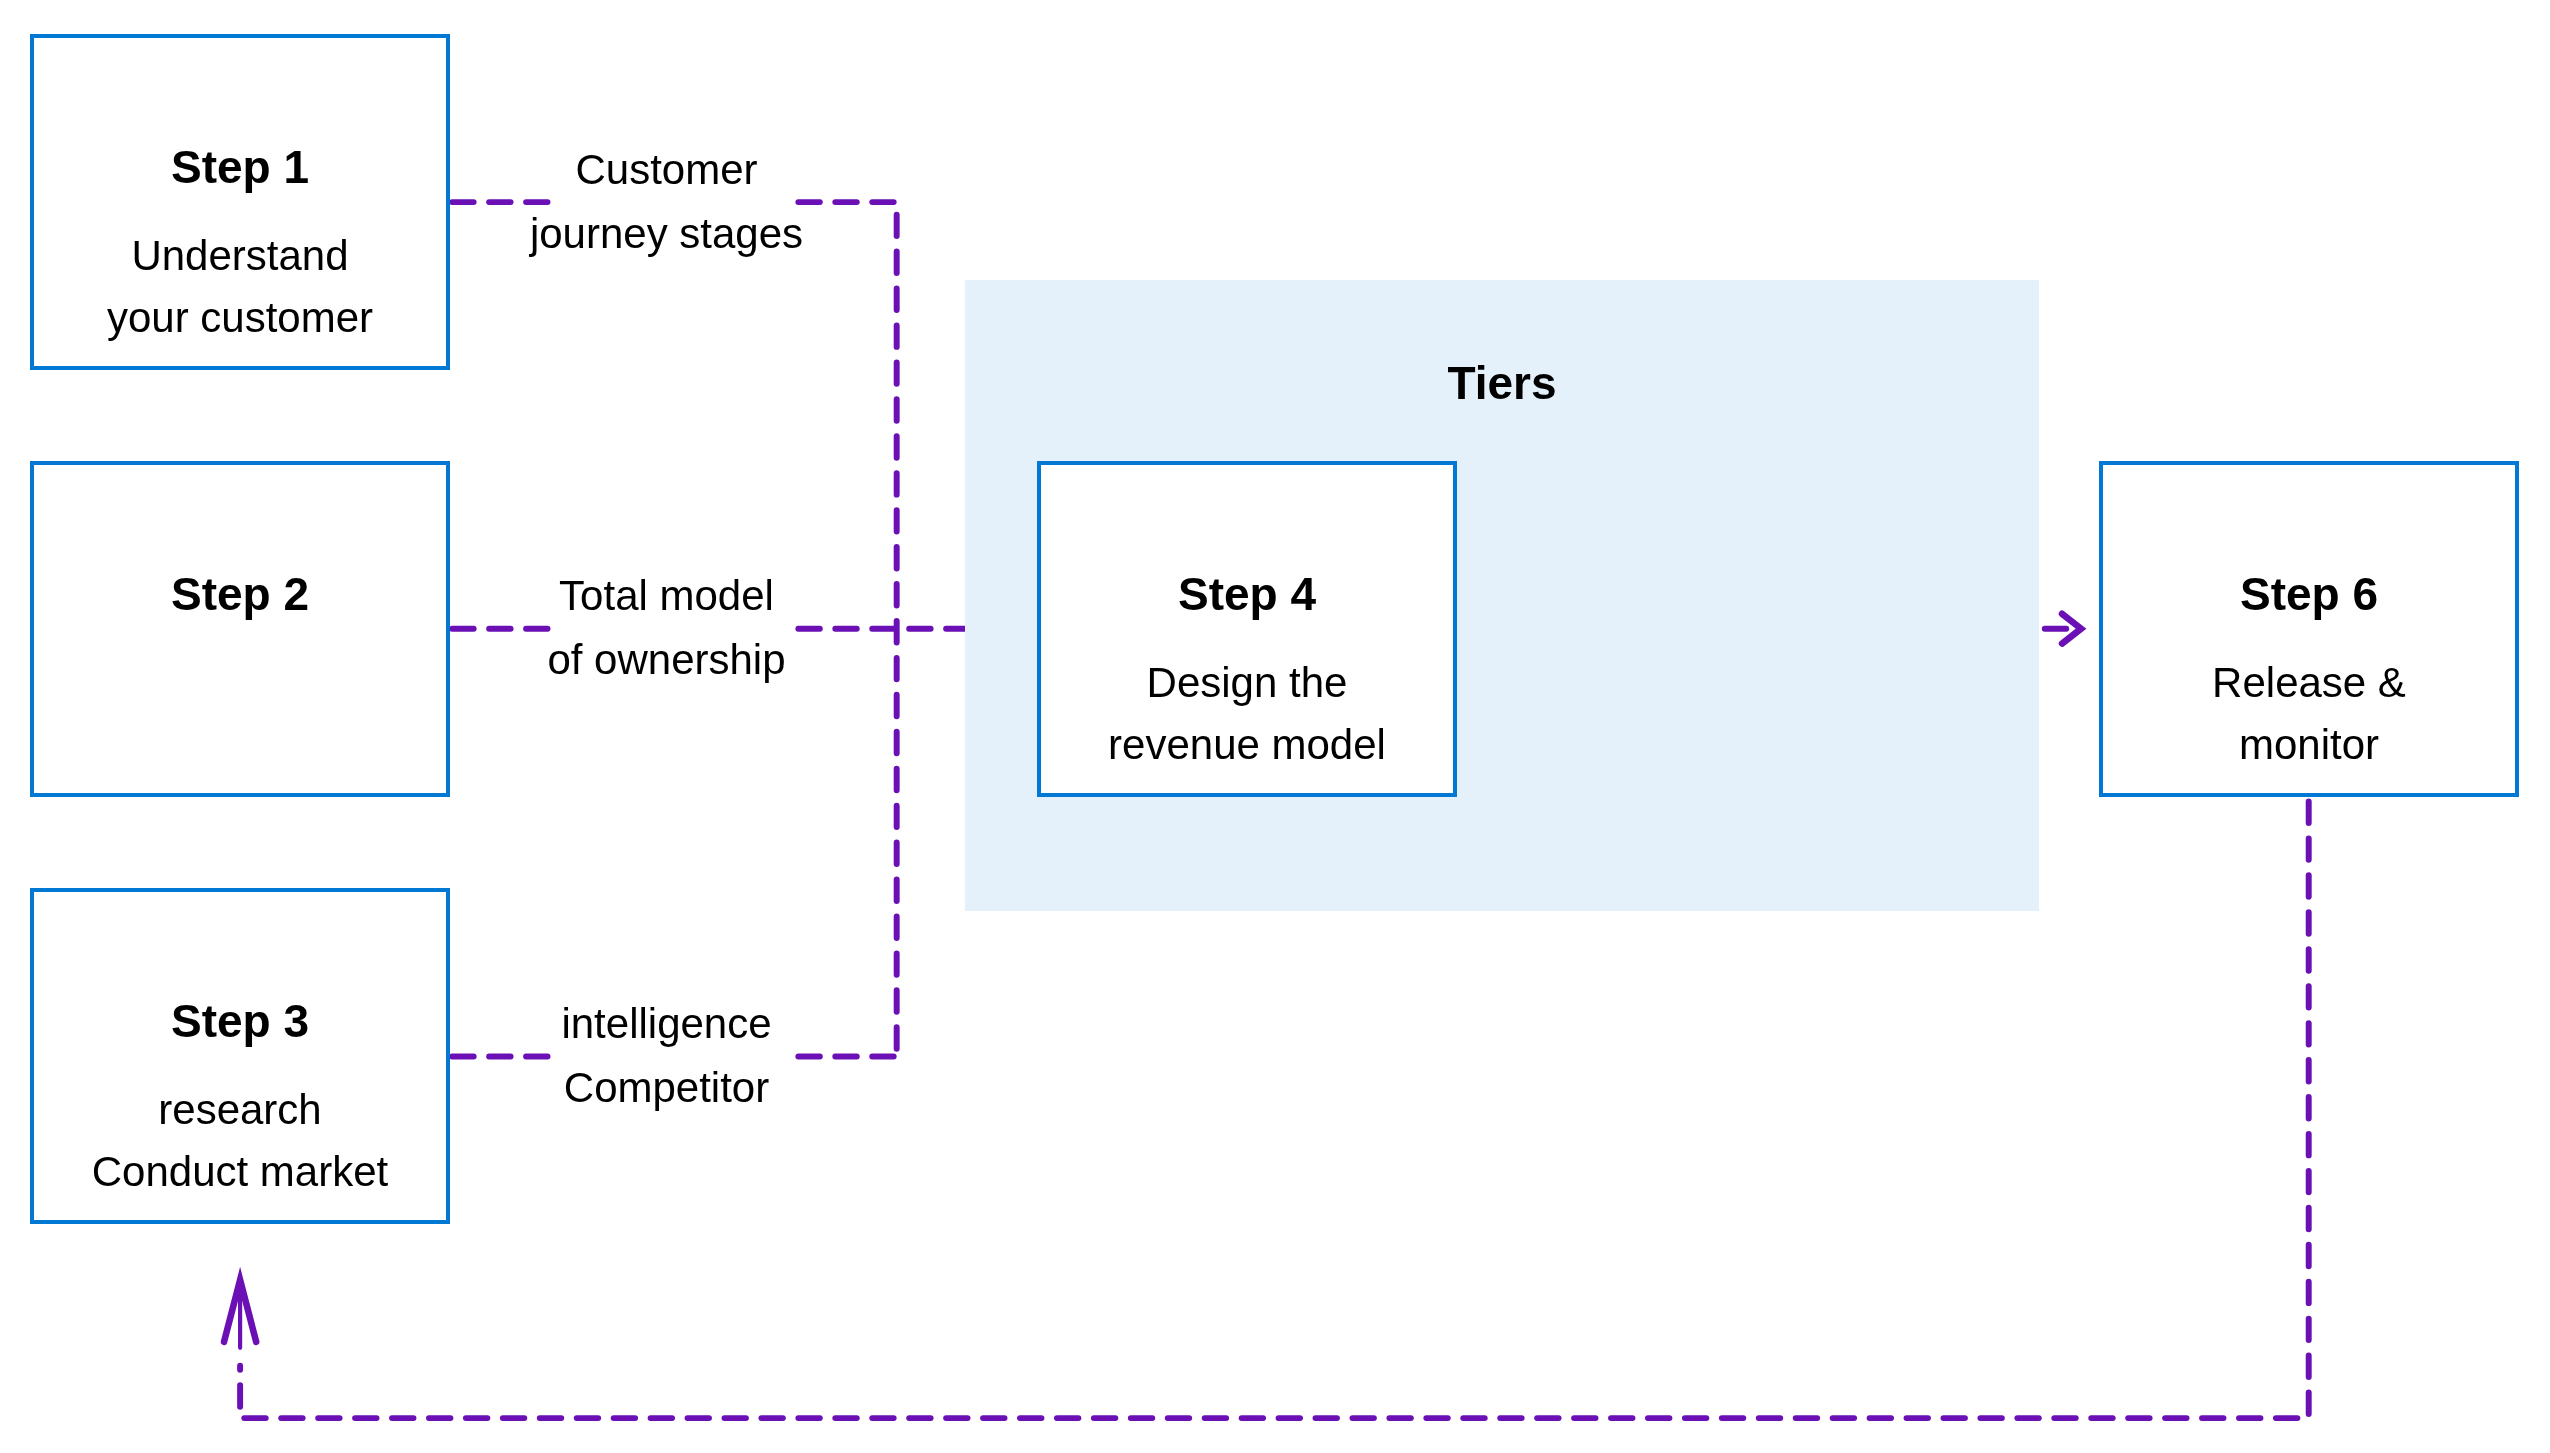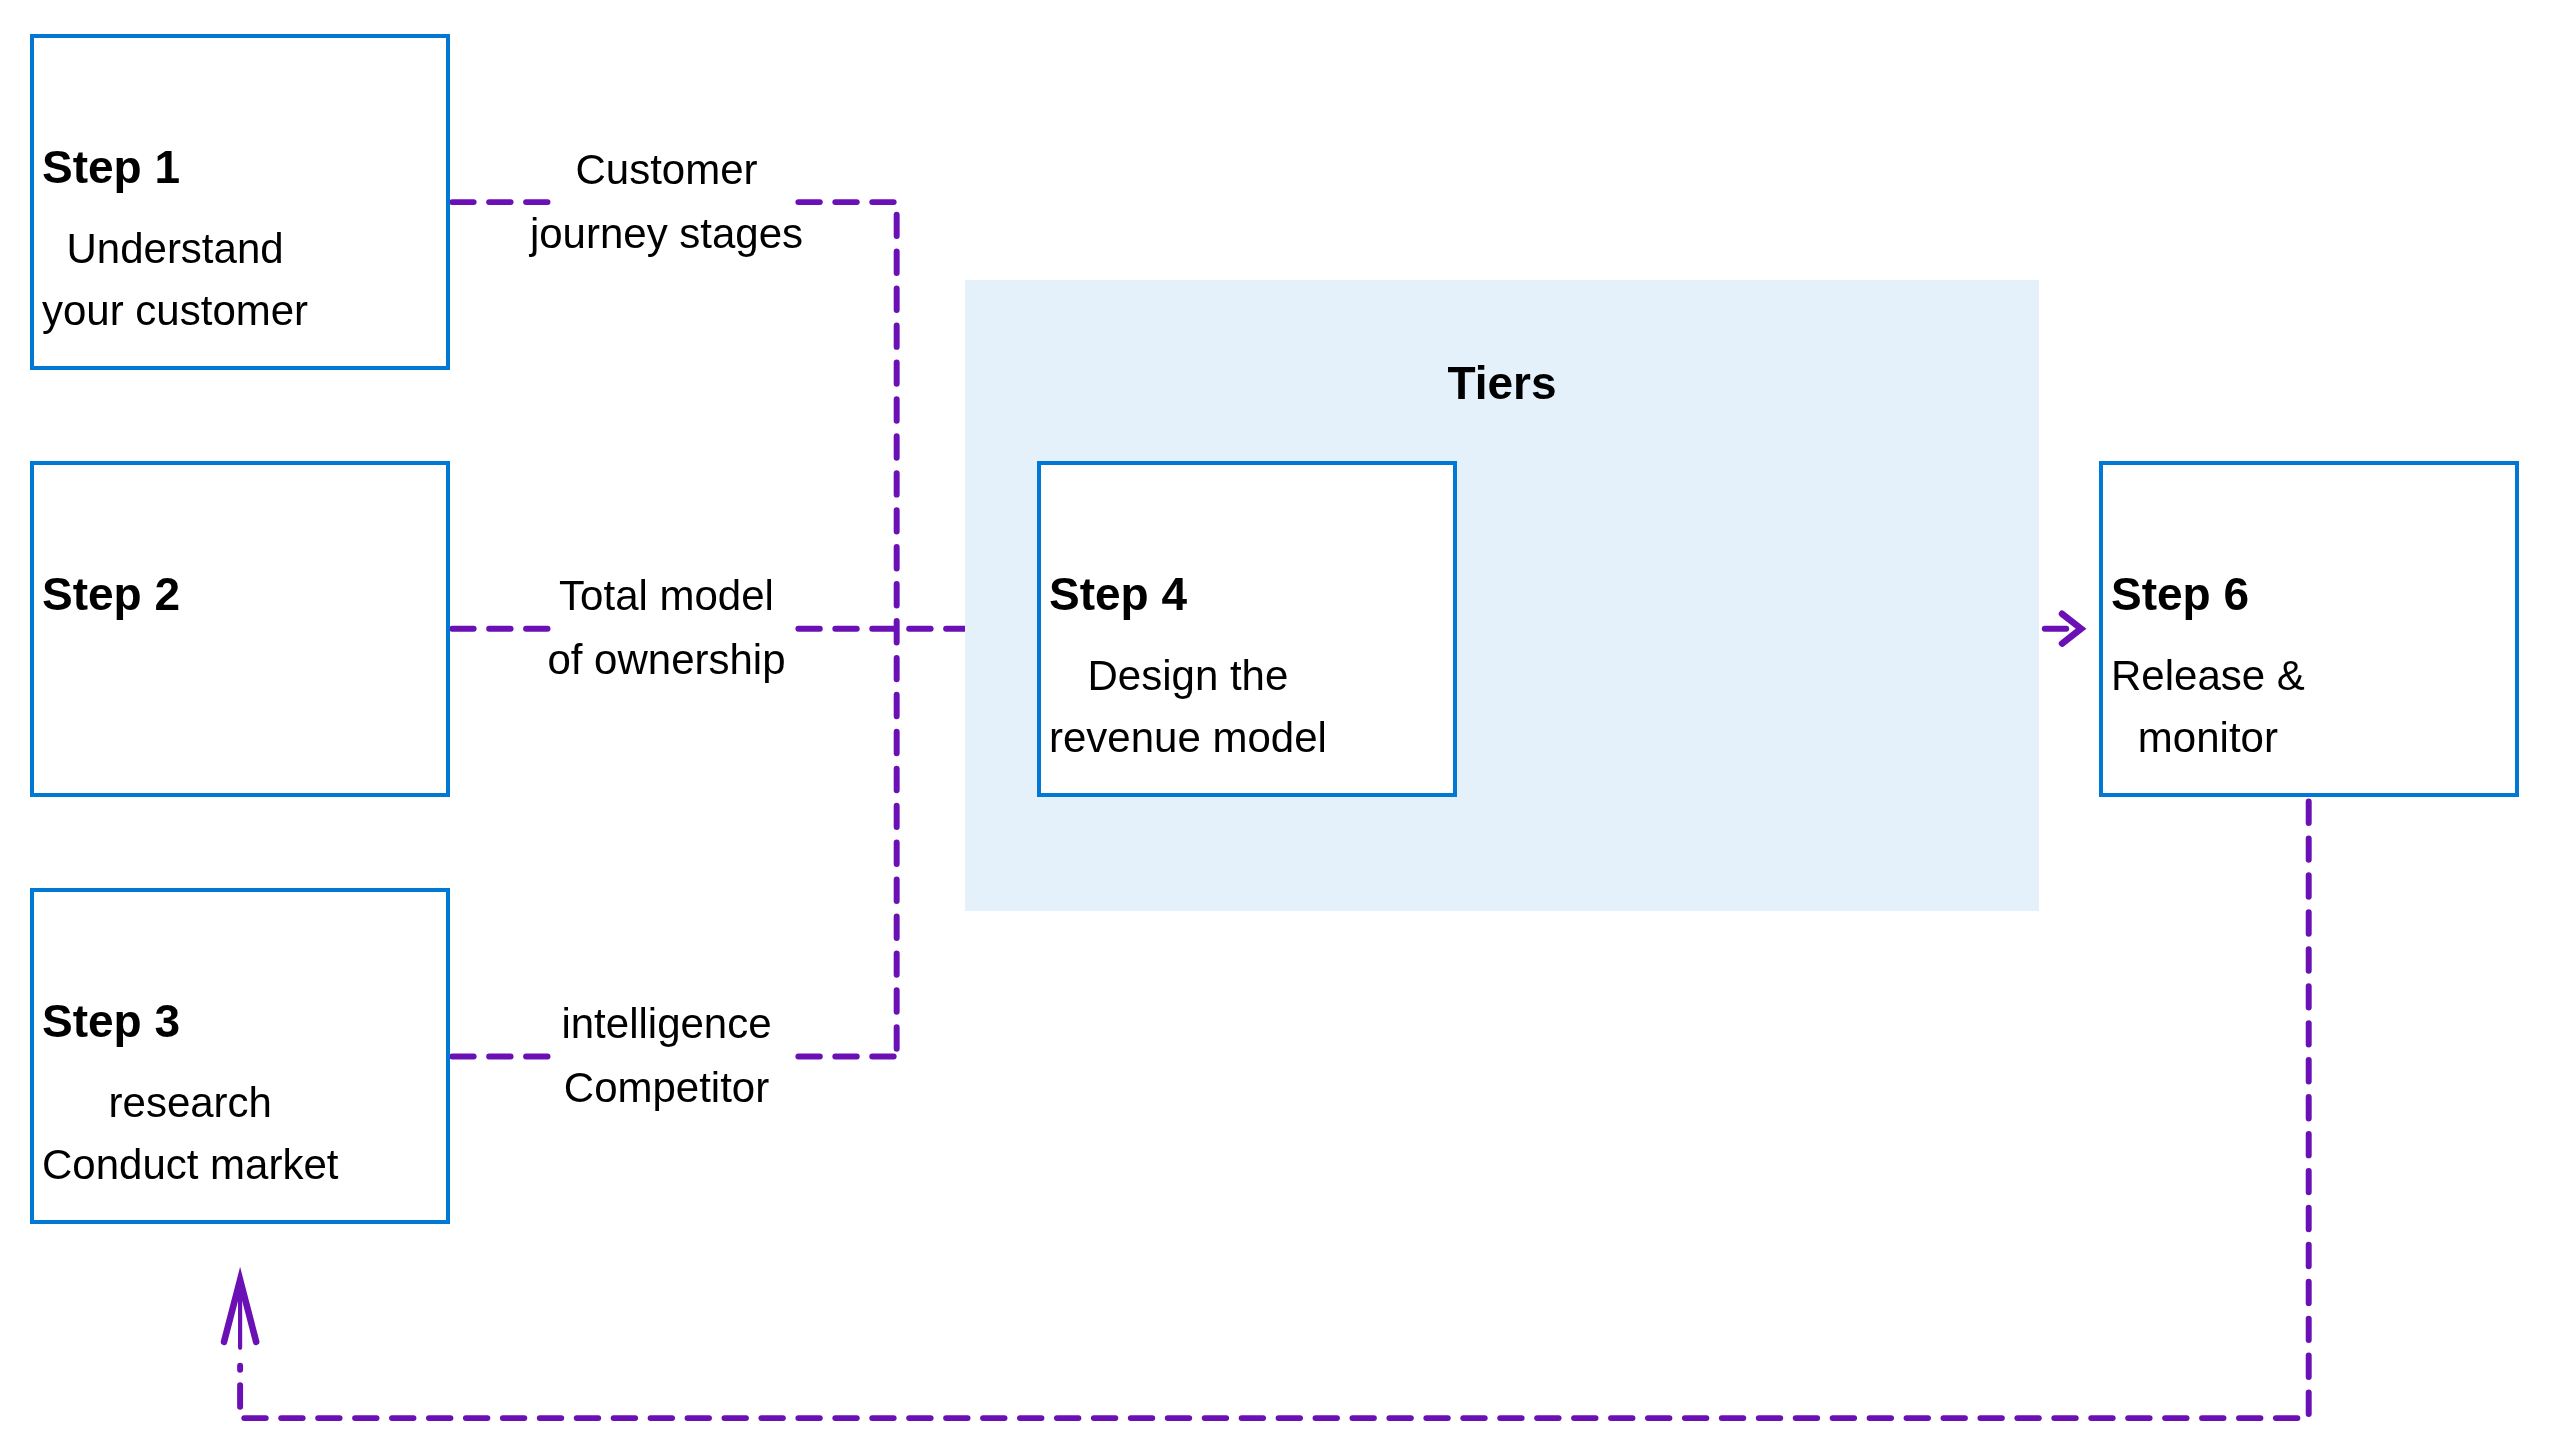--- a/index.html
+++ b/index.html
@@ -36,29 +36,28 @@
     background:var(--tiers-fill);
   }
   .tiers-title{
     position:absolute;left:0;top:77px;width:100%;
     text-align:center;font-size:46px;font-weight:bold;line-height:52px;
   }
   .step-box{
     position:absolute;width:420px;height:336px;
     background:#ffffff;border:4.8px solid var(--box-border);
     box-sizing:border-box;
-    display:flex;flex-direction:column;align-items:flex-start;
+    display:flex;flex-direction:column;align-items:center;
     text-align:center;
-    padding-left:8px;
   }
   .step-box .step-title{
     margin-top:101px;font-size:46px;font-weight:bold;line-height:56px;
   }
   .step-box .step-body{
-    margin-top:23px;font-size:42px;line-height:62px;
+    margin-top:30px;font-size:42px;line-height:62px;
   }
   .body-line:empty{display:none;}
   .pos-s1{left:30px;top:34px;}
   .pos-s2{left:30px;top:461px;}
   .pos-s3{left:30px;top:888px;}
   .pos-s4{left:1037px;top:461px;}
   .pos-s5{left:1546px;top:461px;}
   .pos-s6{left:2099px;top:461px;}
   .connector-label{
     position:absolute;width:477px;margin-left:-238px;

